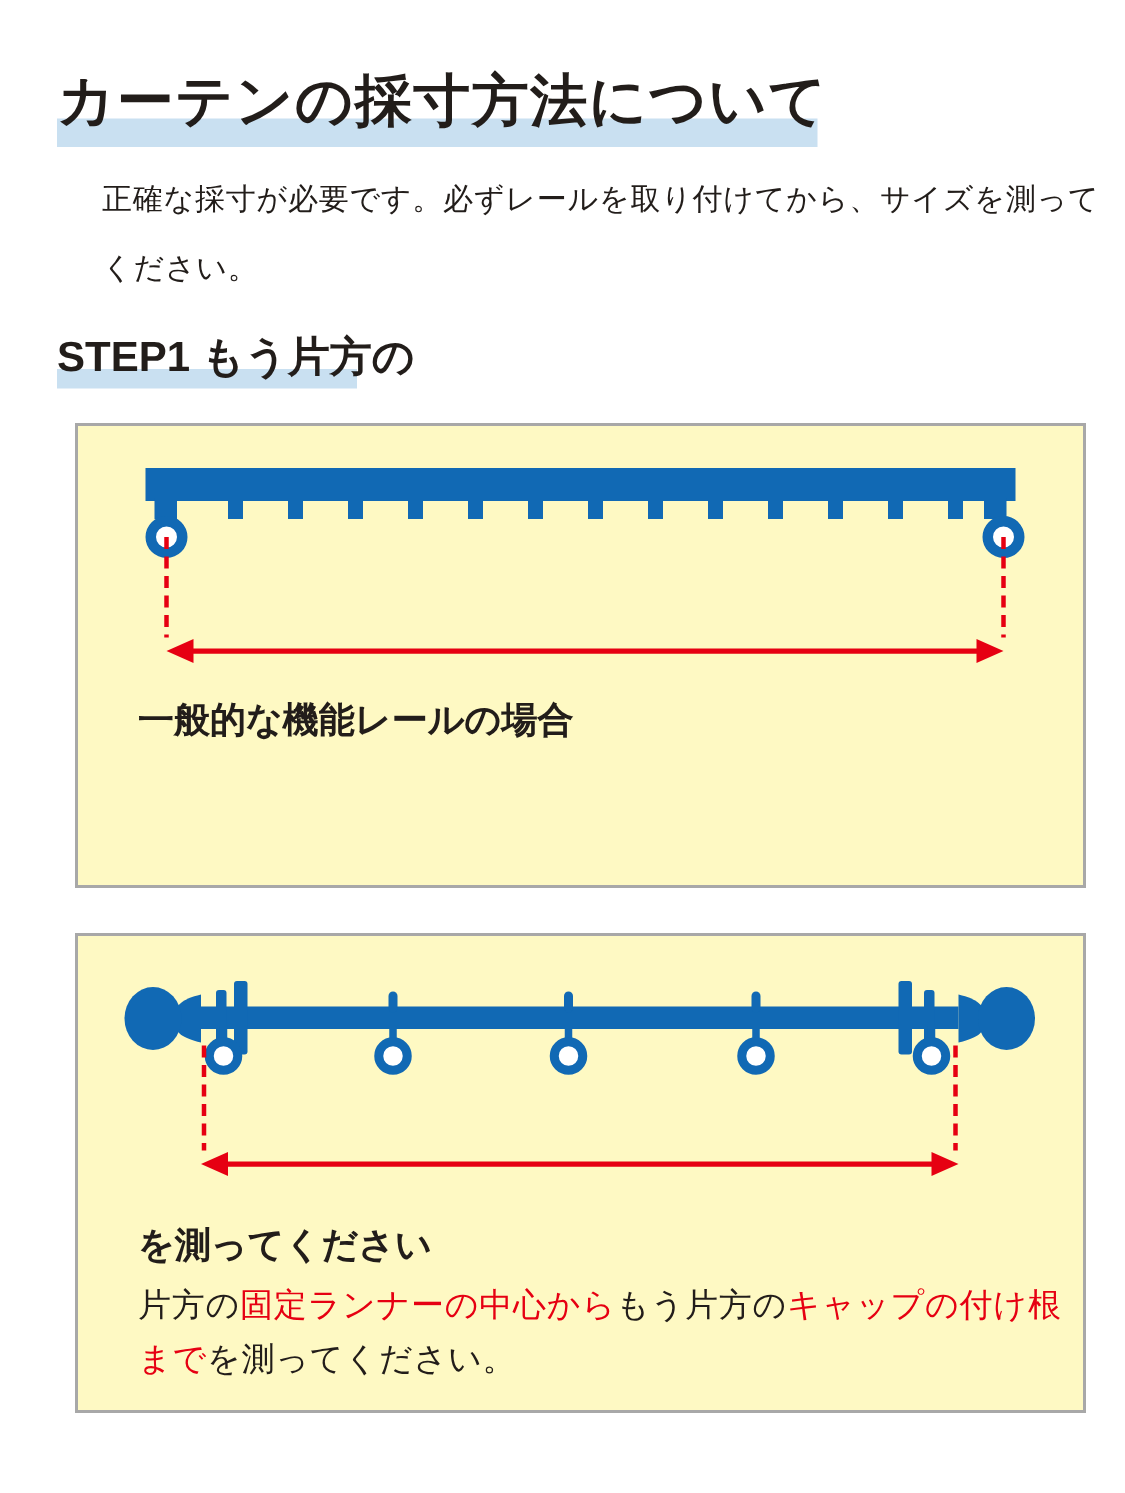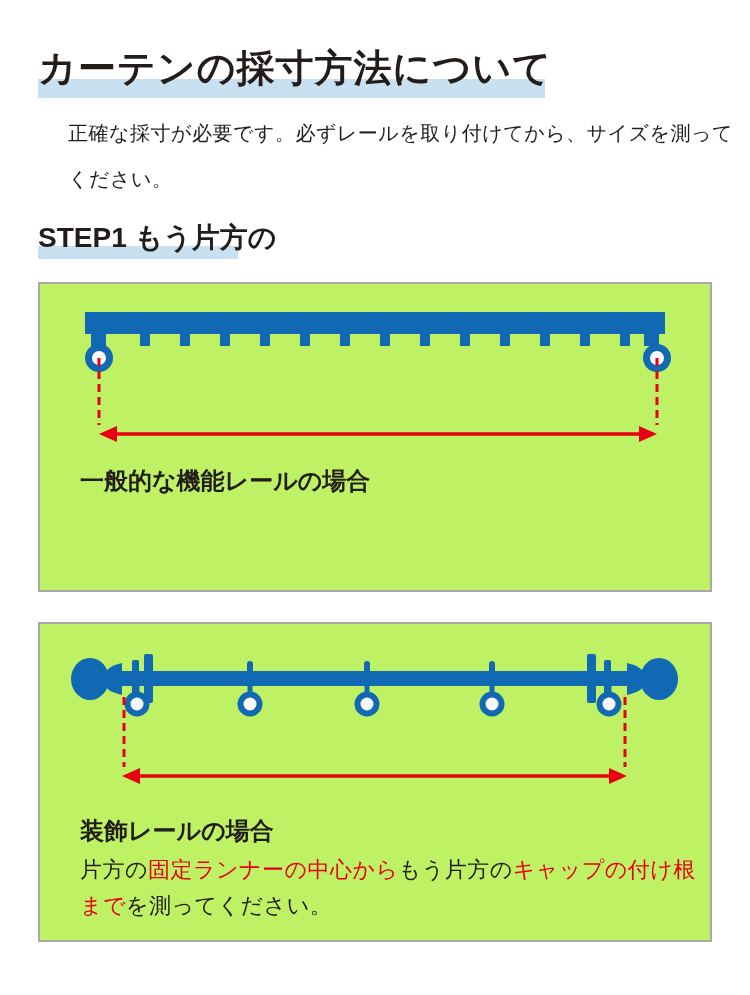--- a/index.html
+++ b/index.html
@@ -69,23 +69,23 @@
     position:relative;
     font-size:28px;
     font-weight:bold;
     line-height:36px;
     white-space:nowrap;
     z-index:1;
   }
   
   .diagram-box{
     position:absolute;
-    left:38px;
+    left:50px;
     width:674px;
-    background:#bef264;
+    background:#fef9c3;
     border:2px solid var(--box-border);
   }
   .box-functional{ top:282px; height:310px; }
   .box-decorative{ top:622px; height:320px; }
   .rail-svg{ display:block; }
   .box-heading{
     position:absolute;
     left:40px;
     font-size:24px;
     font-weight:bold;
@@ -212,17 +212,17 @@
           <circle class="ring" cx="569" cy="80" r="9.5" stroke-width="6"></circle>
         </g>
 
         <line class="red-dash" x1="84" y1="73" x2="84" y2="143"></line>
         <line class="red-dash" x1="585" y1="73" x2="585" y2="143"></line>
         <line class="red-line" x1="97" y1="152" x2="572" y2="152"></line>
         <polygon class="red-fill" points="82,152 100,144 100,160"></polygon>
         <polygon class="red-fill" points="587,152 569,144 569,160"></polygon>
       </g>
     </svg>
-    <h2 class="box-heading">装飾レールの場合</h2>
+    <h2 class="box-heading">を測ってください</h2>
     <p class="box-para"><span class="seg-dark">片方の</span><span class="seg-red">固定ランナーの中心から</span><span class="seg-dark">もう片方の</span><span class="seg-red">キャップの付け根まで</span><span class="seg-dark">を測ってください。</span></p>
   </div>
 
 </div>
 
 </body></html>

